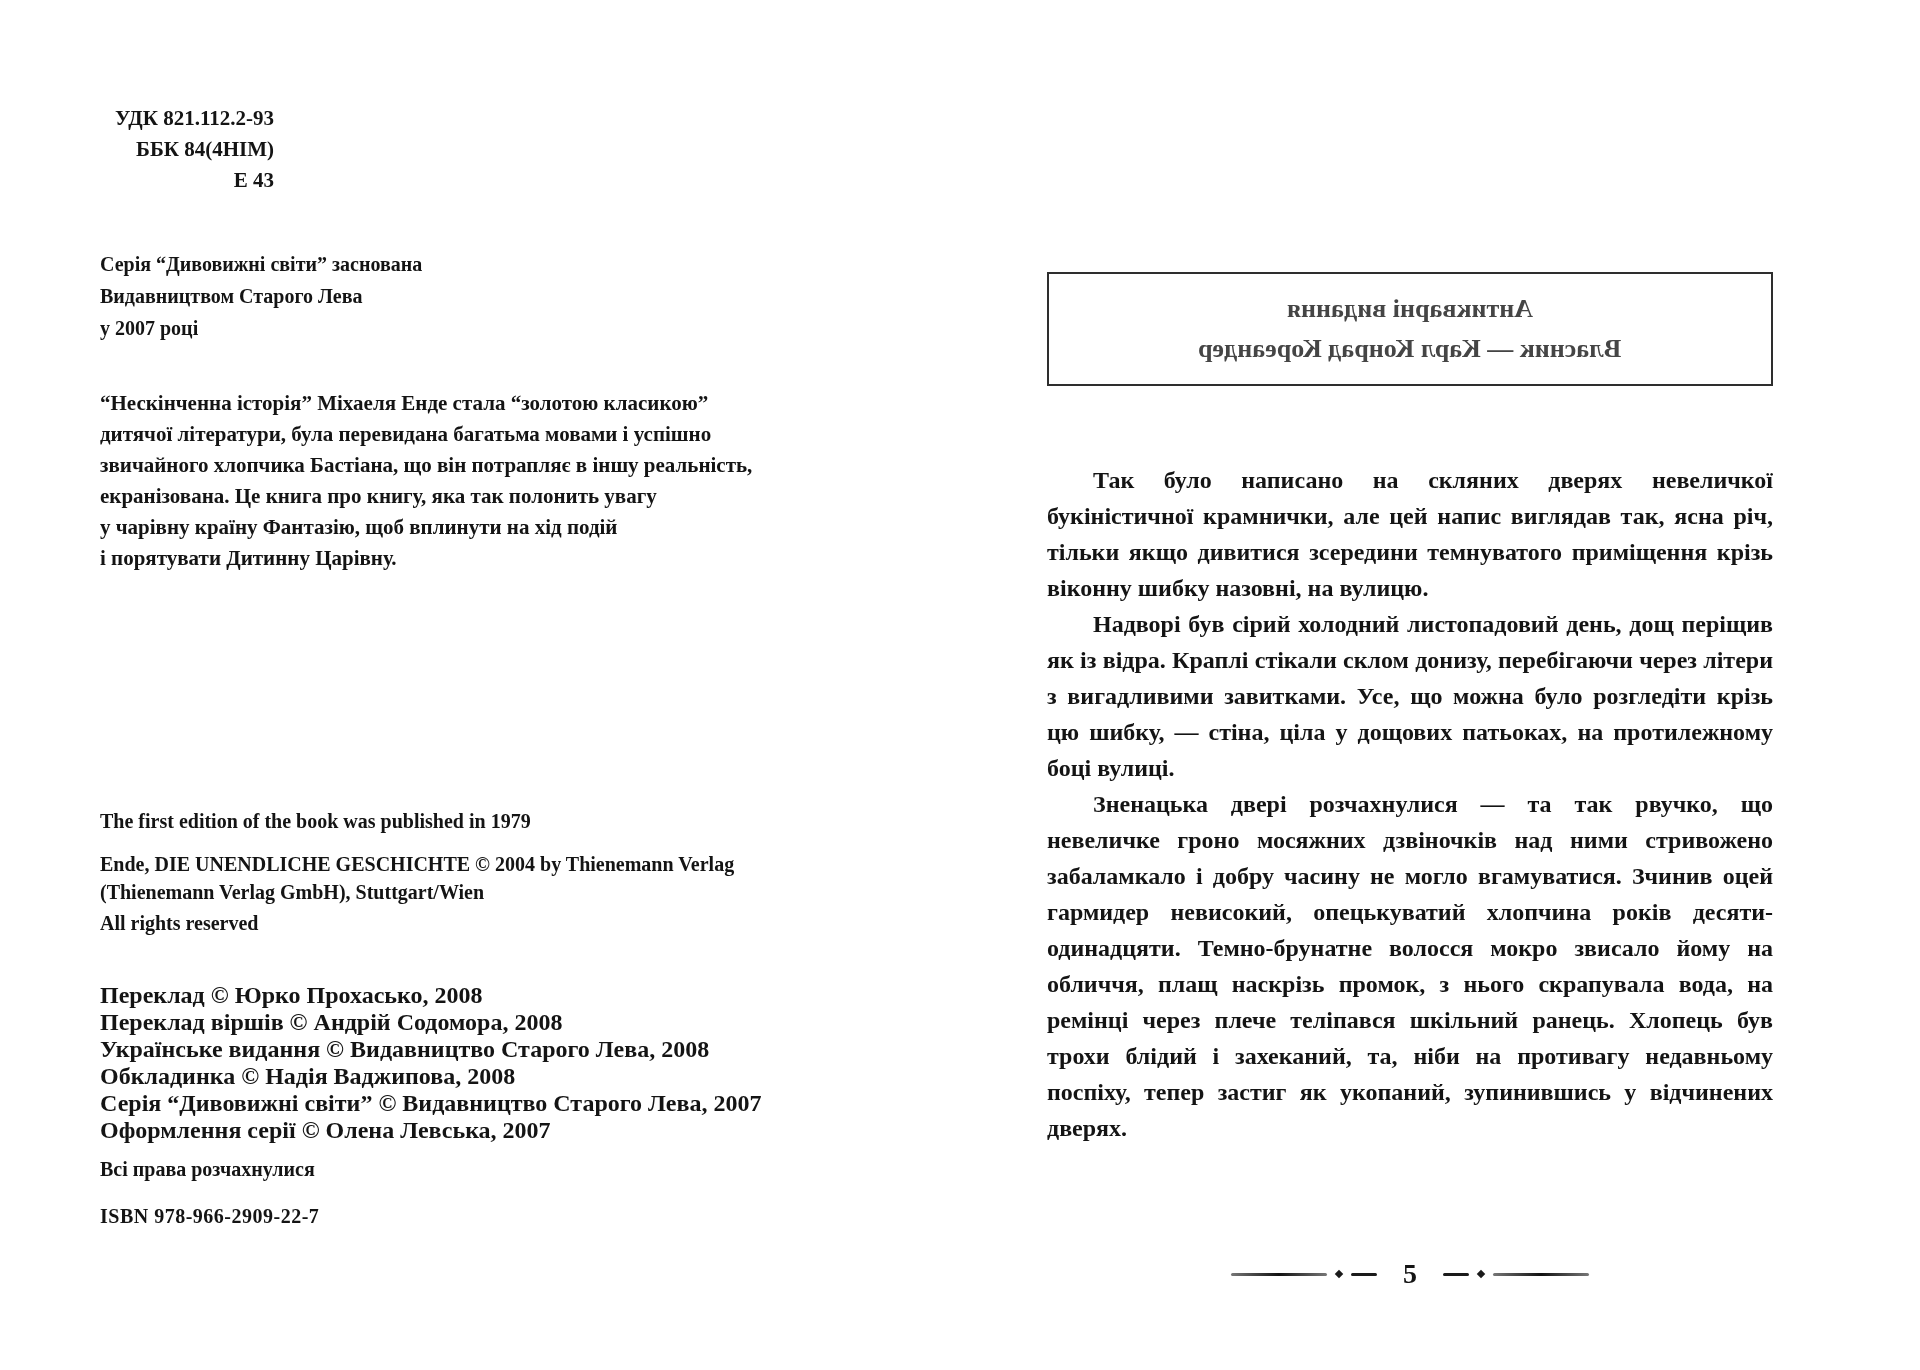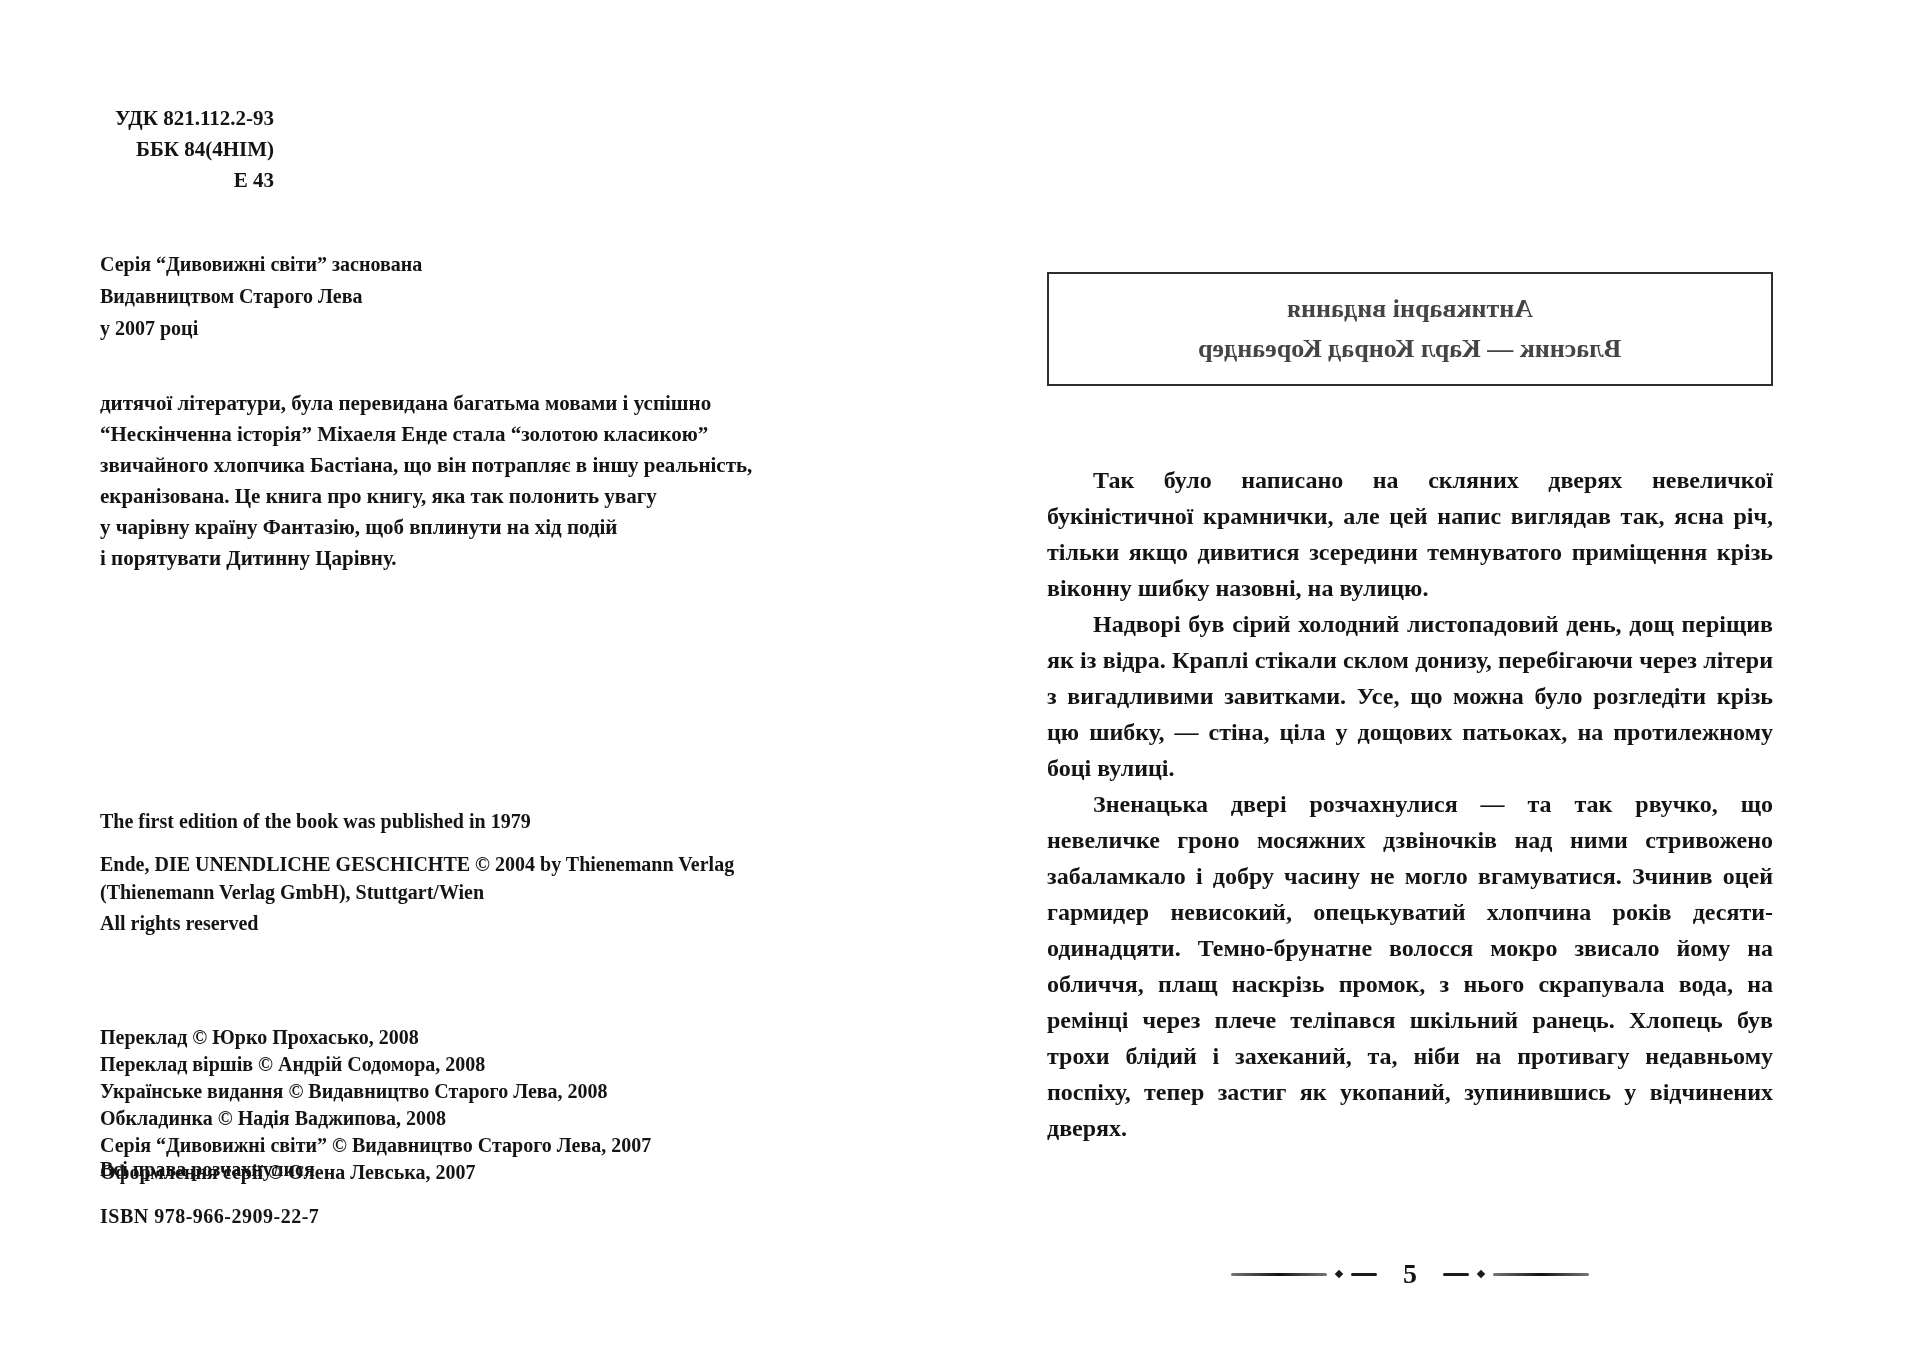--- a/index.html
+++ b/index.html
@@ -17,21 +17,21 @@
 
   
   .codes { position:absolute; left:115px; top:103px; font-size:21px; line-height:31px; text-align:right; }
   .codes .indent { padding-left:34px; }
   .left-col { position:absolute; left:100px; width:800px; text-align:left; }
   .series { top:248px; font-size:20px; line-height:32px; }
   .annotation { top:388px; font-size:21px; line-height:31px; }
   .first-edition { top:810px; font-size:20px; }
   .copyright-de { top:850px; font-size:20px; line-height:28px; }
   .all-rights { top:912px; font-size:20px; }
-  .credits { top:1024px; font-size:20px; line-height:27px; }
+  .credits { top:982px; font-size:24px; line-height:27px; }
   .rights-reserved { top:1158px; font-size:20px; }
   .isbn { top:1205px; font-size:20px; letter-spacing:0.5px; }
 
   
   .right-col { position:absolute; left:147px; width:726px; }
   .sign-box {
     top:272px; height:114px;
     border:2px solid #2e2e2e;
     display:flex; flex-direction:column; justify-content:center; align-items:center;
     gap:10px;
@@ -62,22 +62,22 @@
       <div class="indent">Е 43</div>
     </div>
 
     <div class="left-col series">
       <div>Серія “Дивовижні світи” заснована</div>
       <div>Видавництвом Старого Лева</div>
       <div>у 2007 році</div>
     </div>
 
     <div class="left-col annotation">
+      <div>“Нескінченна історія” Міхаеля Енде стала “золотою класикою”</div>
       <div>дитячої літератури, була перевидана багатьма мовами і успішно</div>
-      <div>“Нескінченна історія” Міхаеля Енде стала “золотою класикою”</div>
       <div>звичайного хлопчика Бастіана, що він потрапляє в іншу реальність,</div>
       <div>екранізована. Це книга про книгу, яка так полонить увагу</div>
       <div>у чарівну країну Фантазію, щоб вплинути на хід подій</div>
       <div>і порятувати Дитинну Царівну.</div>
     </div>
 
     <div class="left-col first-edition">The first edition of the book was published in 1979</div>
 
     <div class="left-col copyright-de">
       <div>Ende, DIE UNENDLICHE GESCHICHTE © 2004 by Thienemann Verlag</div>

